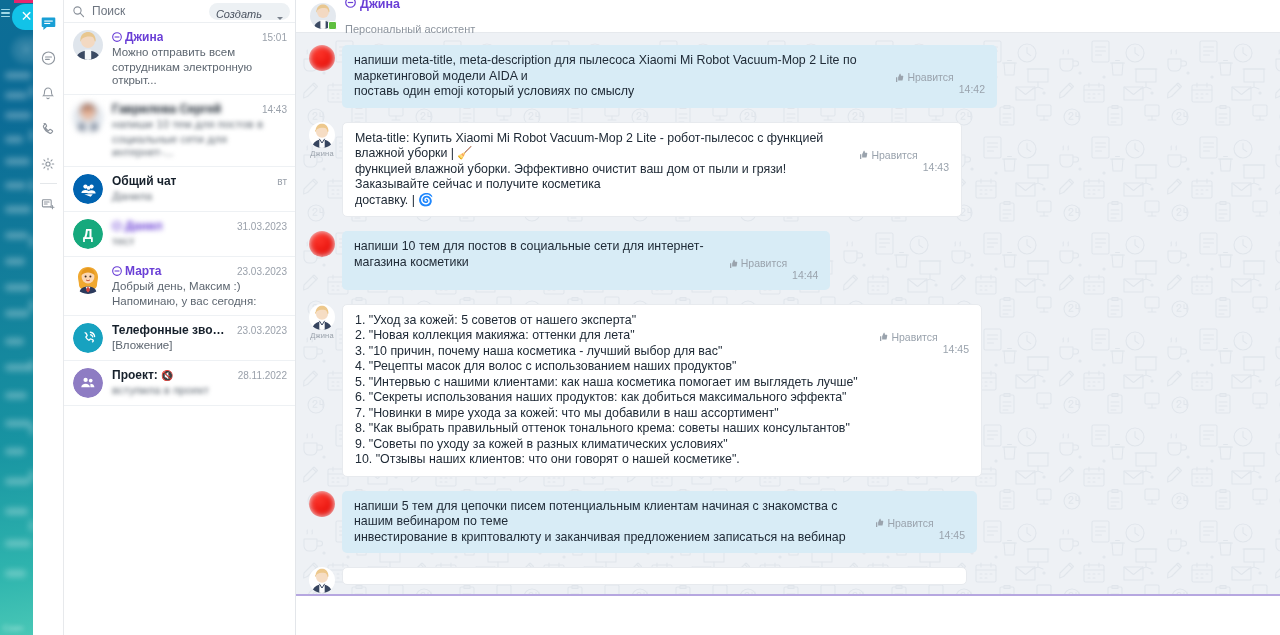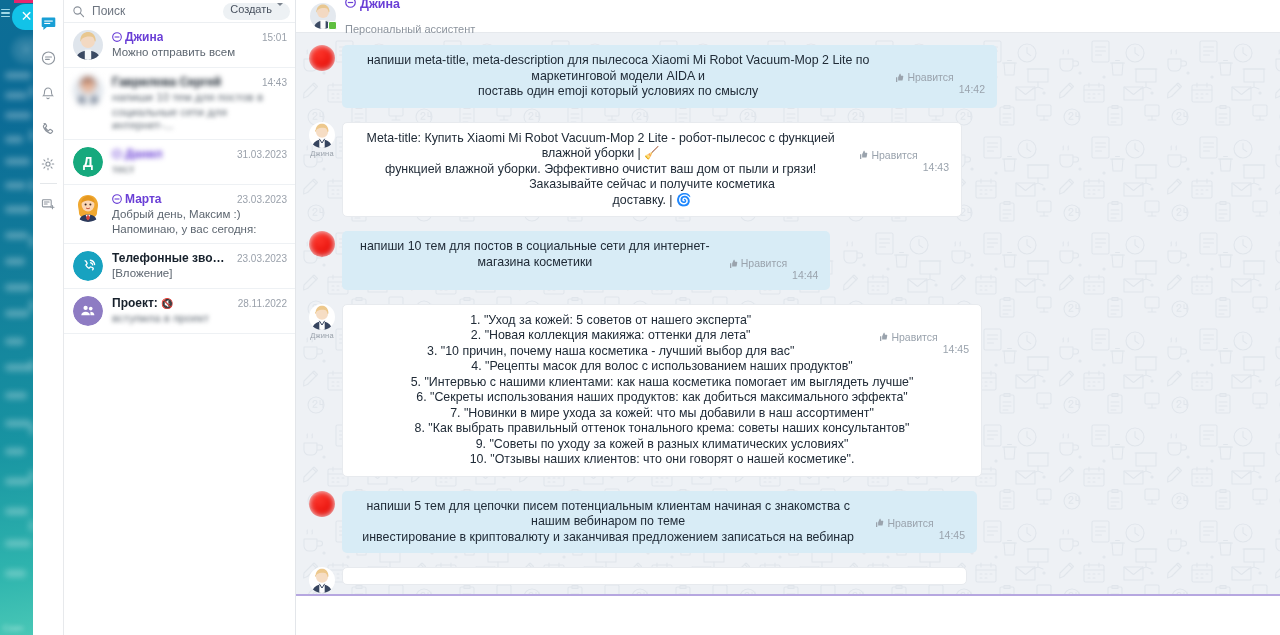--- a/index.html
+++ b/index.html
@@ -86,21 +86,21 @@
   }
   .cl-top {
     height: 23px; display: flex; align-items: center; padding: 0 5px 0 8px;
     border-bottom: 1px solid #eceff2; flex: 0 0 23px;
   }
   .cl-search { display:flex; align-items:center; gap:7px; flex:1; }
   .cl-search .sicon { color:#8a919a; display:flex; }
   .cl-search .stext { color:#6d7580; font-size: 12px; }
   .cl-create {
     background:#edf1f4; color:#4a5360; border-radius: 11px; height:17px;
-    display:flex; align-items:flex-start; gap:5px; padding: 0 7px; font-size:11px; cursor:pointer;
+    display:flex; align-items:flex-end; gap:15px; padding: 0 7px; font-size:11px; cursor:pointer;font-style:italic;
   }
   .cl-create .caret { border-left:3px solid transparent; border-right:3px solid transparent; border-top:3.5px solid #7b838e; }
 
   .cl-items { flex:1; overflow:hidden; }
   .cl-item {
     display:flex; gap:9px; padding: 7px 8px 7px 9px;
     border-bottom: 1px solid #eef1f4; cursor:pointer; position:relative;
   }
   .cl-item .av {
     width:30px; height:30px; border-radius:50%; flex:0 0 30px;
@@ -145,21 +145,21 @@
   .msg-av .lbl { font-size:7.5px; color:#98a0aa; margin-top:1px; letter-spacing:.2px; }
 
   .bubble {
     border-radius: 5px; padding: 8px 12px 8px 12px; position:relative;
     line-height: 15.5px; font-size: 12.4px; color:#202b37;
     max-width: 100%;
   }
   .bubble.me { background:#d8ecf6; }
   .bubble.bot { background:#ffffff; border:1px solid #e7eaee; }
   .bubble.inlinew { display:inline-block; }
-  .bubble .ln { display:block;text-align:center; }
+  .bubble .ln { display:block; }
   .meta {
     display:inline-flex; align-items:center; gap:5px; float:right;
     margin: 3px 0 0 12px; white-space:nowrap; position:relative; top:2px;
   }
   .meta .like { color:#9aa3ad; font-size:10.5px; display:inline-flex; align-items:center; gap:3px; cursor:pointer; }
   .meta .tm { color:#9aa3ad; font-size:10.5px;margin-top:24px; }
   .meta svg { display:block; }
 
   .ch-footer { flex:0 0 41px; background:#fff; border-top: 2px solid #b6a7e0; }
 </style>
@@ -283,39 +283,61 @@
           </div>
           <div class="body">
             <div class="row1">
               <div class="nm lilac"><span class="nmbadge"><svg width="10" height="10" viewBox="0 0 12 12" style="vertical-align:-1px">
                     <circle cx="6" cy="6" r="5.2" fill="none" stroke="#6a3fd6" stroke-width="1.3"></circle>
                     <rect x="3.1" y="5.35" width="5.8" height="1.3" fill="#6a3fd6"></rect>
                   </svg></span>Джина</div>
               <div class="tm">15:01</div>
             </div>
             <div class="msg">Можно отправить всем</div>
+            <div class="msg">сотрудникам электронную открыт...</div>
           </div>
         </div>
         <div class="cl-item">
           <div class="av blurimg">
             <svg width="30" height="30" viewBox="0 0 30 30">
               <rect width="30" height="30" fill="#dfe5ec"></rect>
               <circle cx="15" cy="11" r="7" fill="#e6b69c"></circle>
               <path d="M3 30c0-6 5.4-9.4 12-9.4S27 24 27 30z" fill="#5b6a80"></path>
               <path d="M7.4 9.2C7.9 4.2 11.6 2 15 2s7.1 2.2 7.6 7.2c.3 2.4-.7 3-1.1 1.4-.5-2.3-1.5-3.6-2.9-3.8-3-.5-6.5-.2-8.8 1.4-1 .7-1.7 1.9-1.9 2.7-.3 1.4-.8.6-.5-1.7z" fill="#9a5f47"></path>
               <rect x="11.8" y="19.6" width="6.4" height="10.4" fill="#f6f8fa"></rect>
             </svg>
           </div>
           <div class="body">
             <div class="row1">
               <div class="nm blurtext">Гаврилова Сергей</div>
               <div class="tm">14:43</div>
             </div>
             <div class="msg blurtext-s">напиши 10 тем для постов в</div>
             <div class="msg blurtext-s">социальные сети для интернет-...</div>
+          </div>
+        </div>
+        <div class="cl-item">
+          <div class="av">
+            <div style="width:30px;height:30px;border-radius:50%;background:#0063b0;display:flex;align-items:center;justify-content:center;">
+              <svg width="17" height="17" viewBox="0 0 20 20" fill="#fff">
+                <circle cx="6.4" cy="6.6" r="2.5"></circle>
+                <circle cx="13.6" cy="6.6" r="2.5"></circle>
+                <circle cx="10" cy="8.2" r="2.2"></circle>
+                <path d="M1.6 14.2c0-2.3 2.2-3.6 4.8-3.6s4.8 1.3 4.8 3.6z"></path>
+                <path d="M8.8 14.6c0-2.3 2.2-3.6 4.8-3.6s4.8 1.3 4.8 3.6z"></path>
+                <path d="M5 15.6h10l-2.4 2.8z"></path>
+              </svg>
+            </div>
+          </div>
+          <div class="body">
+            <div class="row1">
+              <div class="nm">Общий чат</div>
+              <div class="tm">вт</div>
+            </div>
+            <div class="msg blurtext-s">Данила</div>
           </div>
         </div>
         <div class="cl-item">
           <div class="av">
             <div style="width:30px;height:30px;border-radius:50%;background:#16a97d;display:flex;align-items:center;justify-content:center;color:#fff;font-size:14px;font-weight:600;">Д</div>
           </div>
           <div class="body">
             <div class="row1">
               <div class="nm lilac blurtext"><span class="nmbadge"><svg width="10" height="10" viewBox="0 0 12 12" style="vertical-align:-1px">
                     <circle cx="6" cy="6" r="5.2" fill="none" stroke="#6a3fd6" stroke-width="1.3"></circle>

